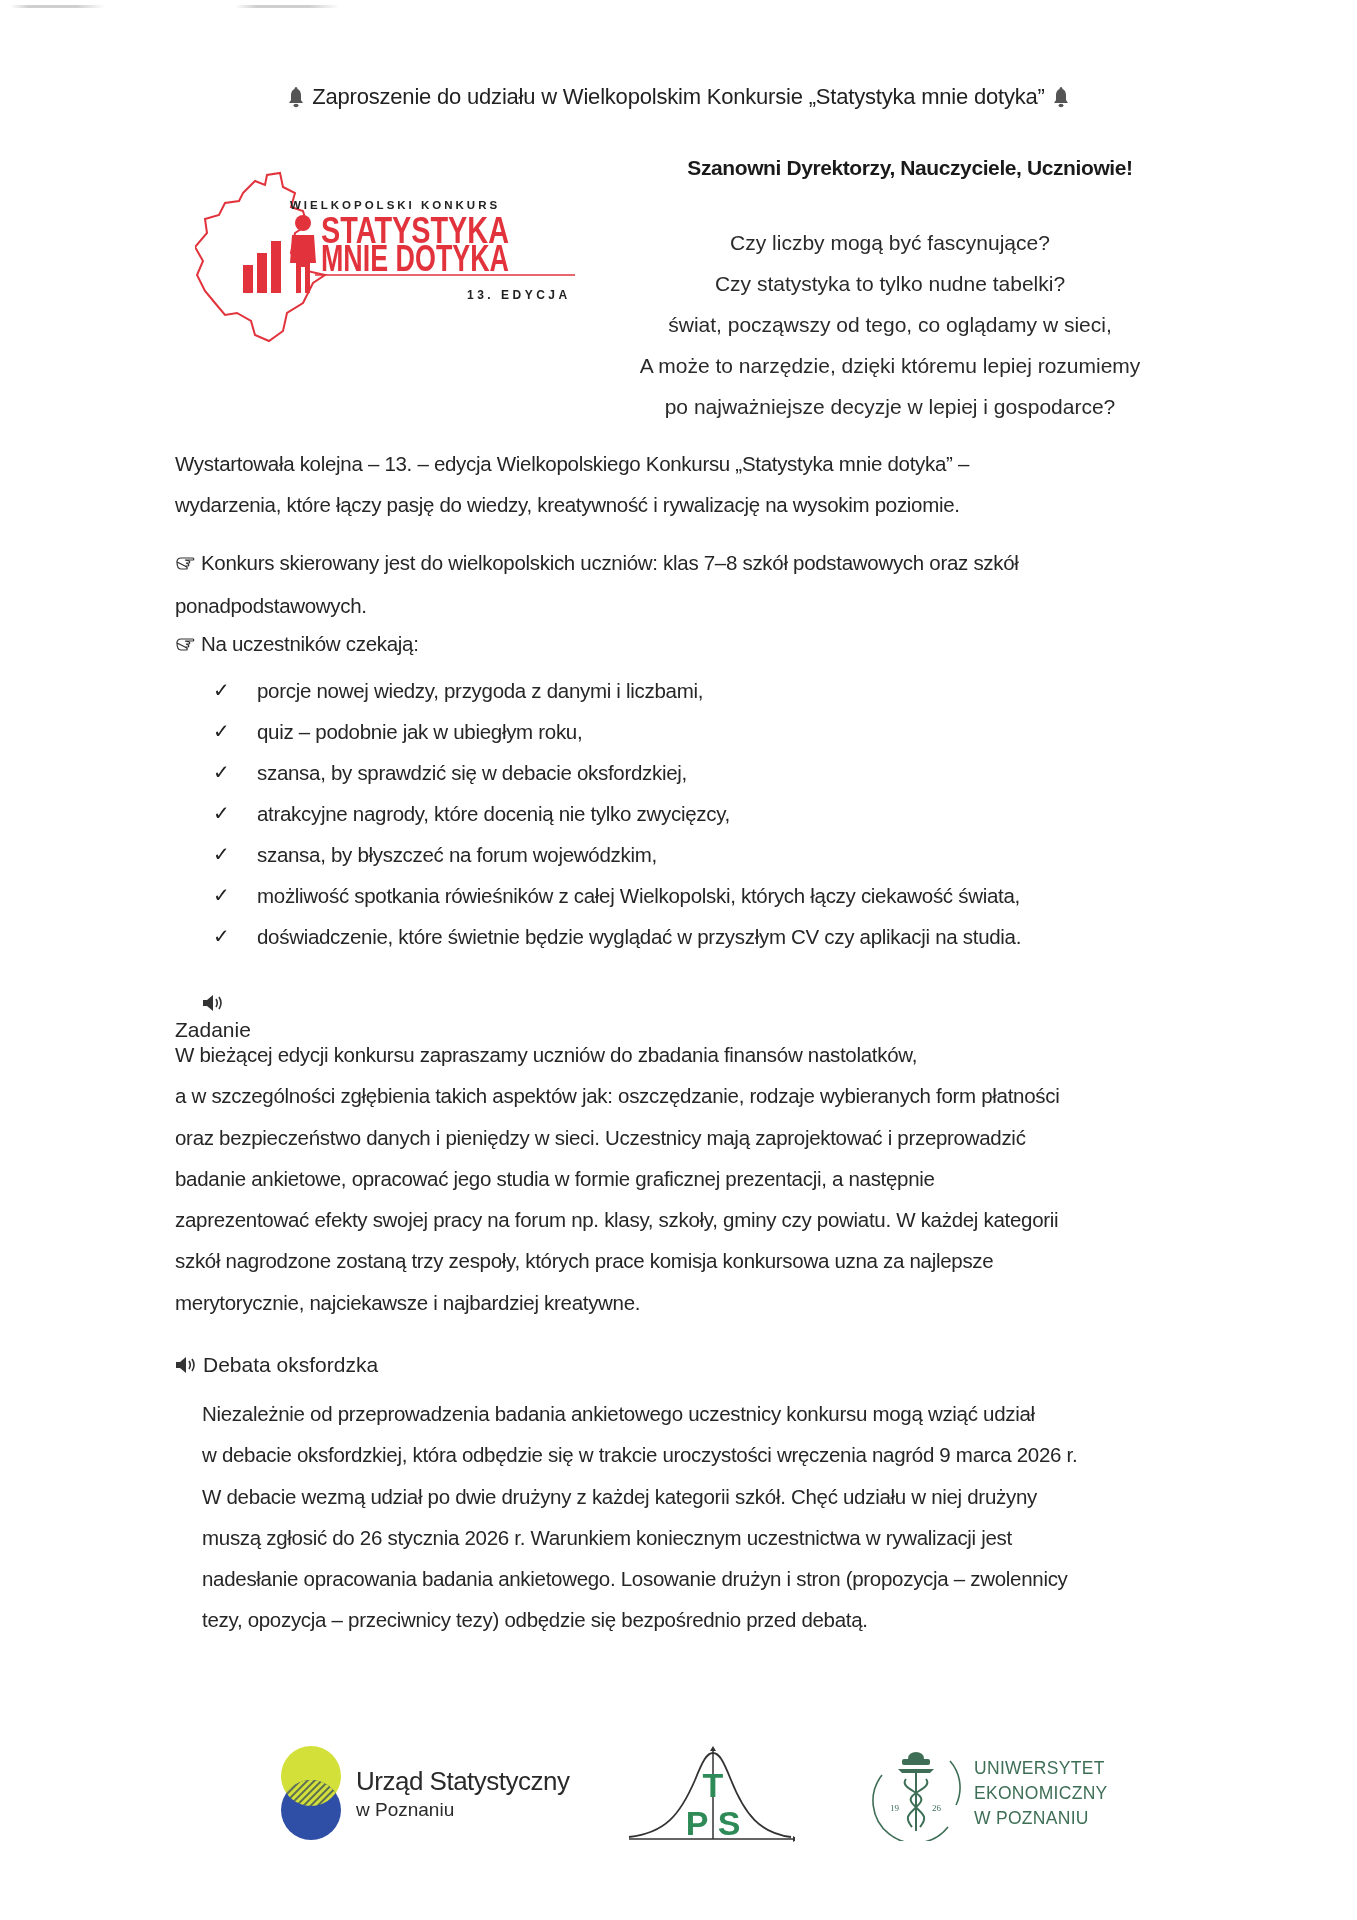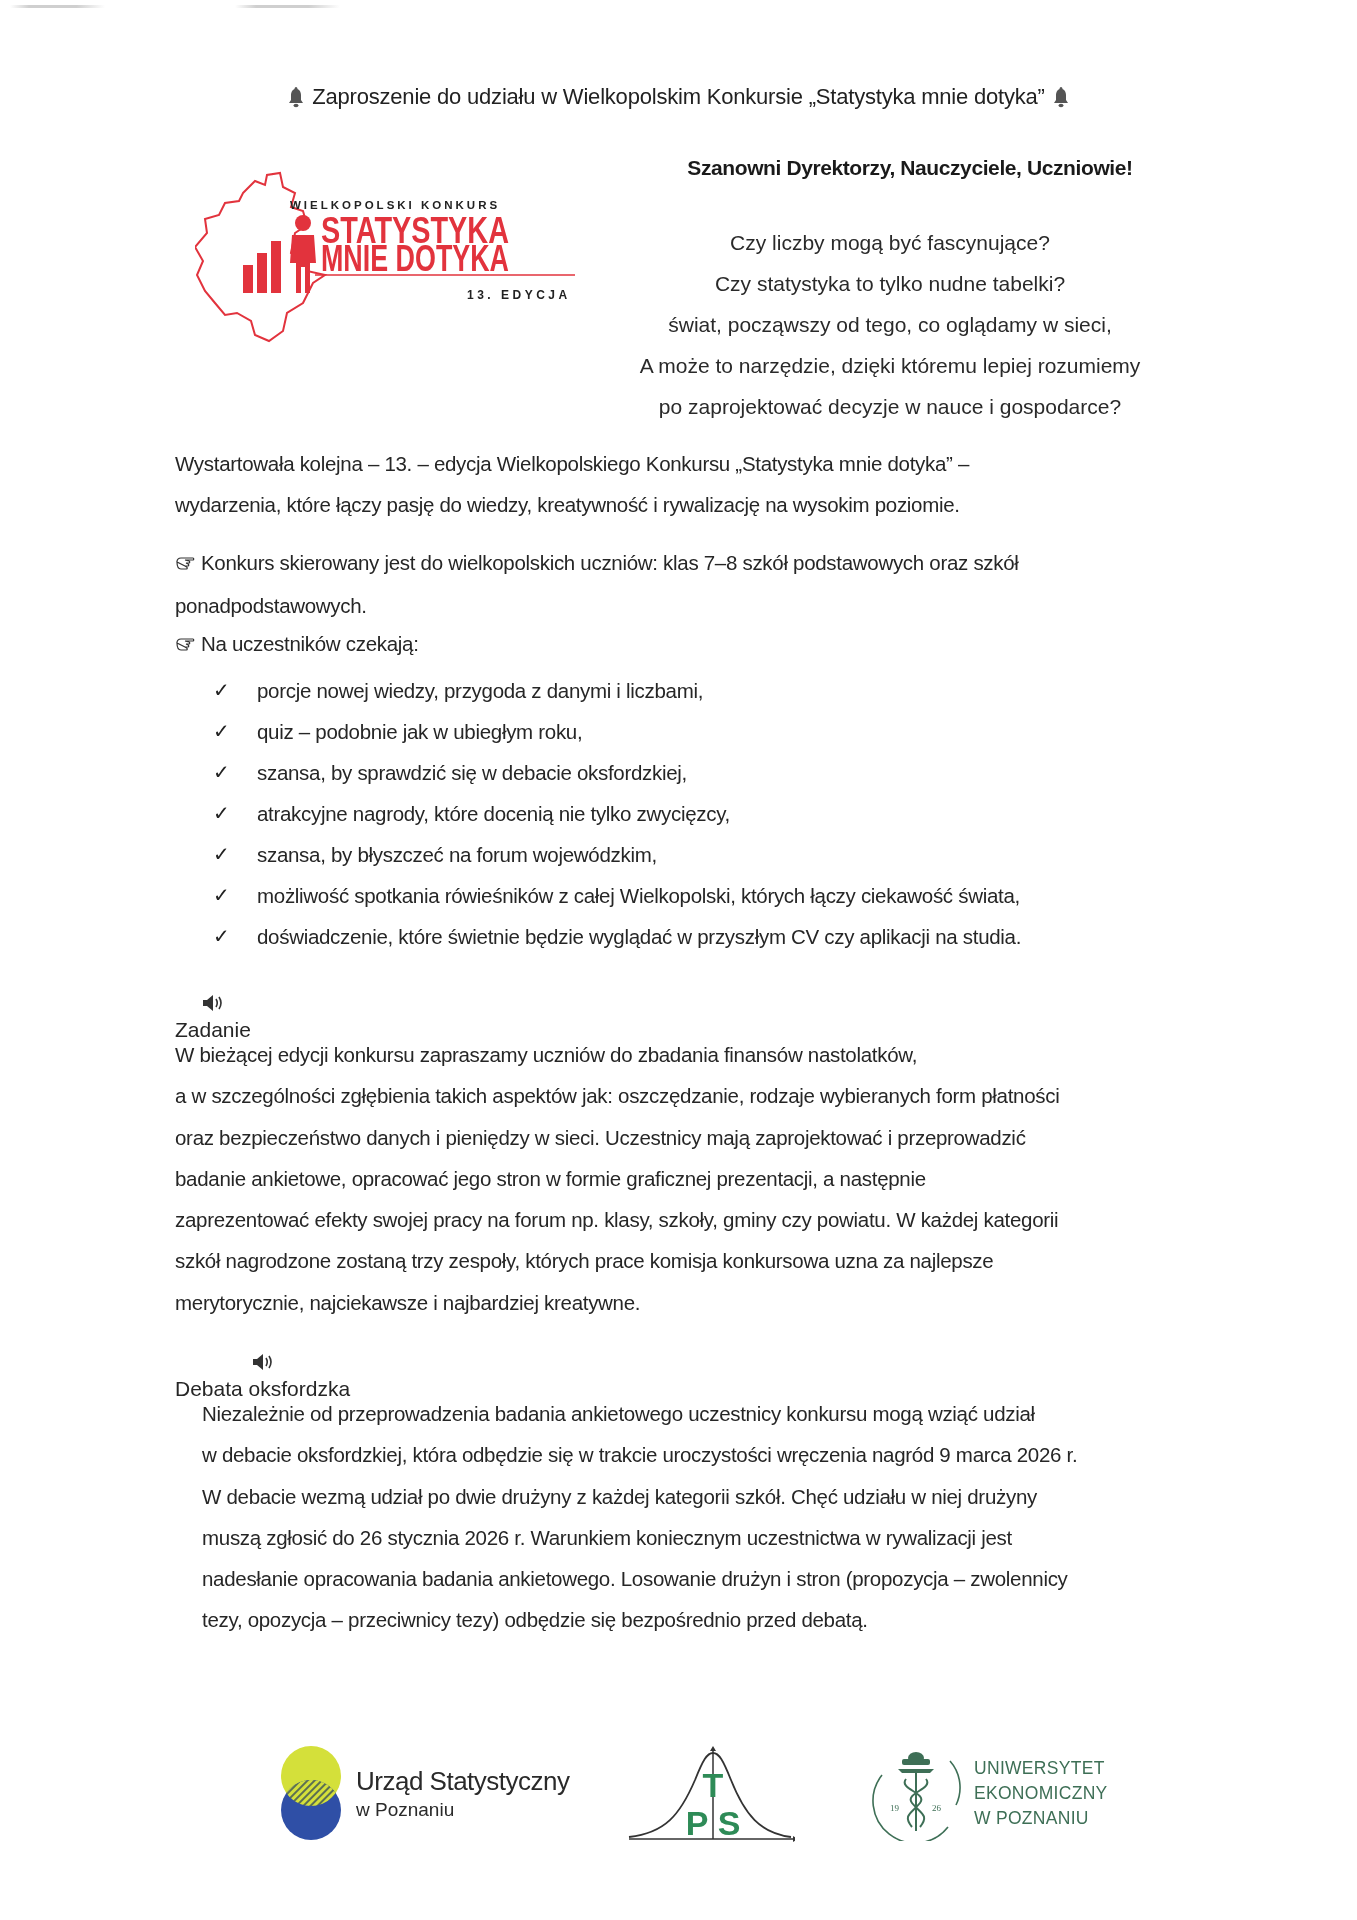--- a/index.html
+++ b/index.html
@@ -41,21 +41,21 @@
     .p-await { top: 632px; }
     .hand { display: inline-block; width: 20px; height: 18px; vertical-align: -2px; }
 
     .checklist { position: absolute; left: 213px; top: 670px; list-style: none; }
     .checklist li { height: 41px; line-height: 41px; font-size: 20.5px; display: flex; letter-spacing: -0.3px; color: #262626; }
     .checklist .check { width: 44px; display: inline-block; font-size: 20px; color: #222; }
 
     .section-head { position: absolute; left: 175px; font-size: 21px; display: flex; align-items: center; gap: 6px; color: #262626; }
     .speaker { display: inline-block; width: 22px; height: 18px; }
     .sh-task { top: 994px; flex-direction: column; }
-    .sh-debate { top: 1353px; flex-direction: column; }
+    .sh-debate { top: 1353px; }
     .para { position: absolute; left: 175px; width: 1050px; font-size: 20.5px; line-height: 41.3px; color: #262626; letter-spacing: -0.3px; }
     .para-task { top: 1034px; }
     .para-debate { top: 1393px; margin-left: 27px; }
     .para span { display: block; white-space: nowrap; }
 
     .footer { position: absolute; top: 1745px; left: 0; width: 1357px; height: 110px; }
     .gus { position: absolute; left: 278px; top: 0; display: flex; align-items: center; }
     .gus-text { margin-left: 12px; color: #2a2a2a; }
     .gus-text .l1 { font-size: 26px; letter-spacing: -0.5px; }
     .gus-text .l2 { font-size: 19px; margin-top: 2px; }
@@ -98,21 +98,21 @@
   <text x="272" y="136" font-family="Liberation Sans, sans-serif" font-size="12" font-weight="bold" letter-spacing="3.5" fill="#222">13. EDYCJA</text>
 </svg>
 
 <div class="greeting">Szanowni Dyrektorzy, Nauczyciele, Uczniowie!</div>
 
 <div class="questions">
   <div>Czy liczby mogą być fascynujące?</div>
   <div>Czy statystyka to tylko nudne tabelki?</div>
   <div>świat, począwszy od tego, co oglądamy w sieci,</div>
   <div>A może to narzędzie, dzięki któremu lepiej rozumiemy</div>
-  <div>po zaprojektować decyzje w nauce i gospodarce?</div>
+  <div>po najważniejsze decyzje w lepiej i gospodarce?</div>
 </div>
 
 <div class="body-text p-intro">
   <div>Wystartowała kolejna – 13. – edycja Wielkopolskiego Konkursu „Statystyka mnie dotyka” –</div>
   <div>wydarzenia, które łączy pasję do wiedzy, kreatywność i rywalizację na wysokim poziomie.</div>
 </div>
 
 <div class="body-text p-target">
   <div>
     <svg class="hand" viewBox="0 0 20 18">
@@ -164,21 +164,21 @@
     <path d="M1 6 L5 6 L11 1 L11 17 L5 12 L1 12 Z" fill="#333"></path>
     <path d="M14 5 Q16.5 9 14 13" fill="none" stroke="#333" stroke-width="1.6"></path>
     <path d="M17 3 Q21 9 17 15" fill="none" stroke="#333" stroke-width="1.6"></path>
   </svg>
   <span>Zadanie</span>
 </div>
 <div class="para para-task">
   <span>W bieżącej edycji konkursu zapraszamy uczniów do zbadania finansów nastolatków,</span>
   <span>a w szczególności zgłębienia takich aspektów jak: oszczędzanie, rodzaje wybieranych form płatności</span>
   <span>oraz bezpieczeństwo danych i pieniędzy w sieci. Uczestnicy mają zaprojektować i przeprowadzić</span>
-  <span>badanie ankietowe, opracować jego stron w formie graficznej prezentacji, a następnie</span>
+  <span>badanie ankietowe, opracować jego studia w formie graficznej prezentacji, a następnie</span>
   <span>zaprezentować efekty swojej pracy na forum np. klasy, szkoły, gminy czy powiatu. W każdej kategorii</span>
   <span>szkół nagrodzone zostaną trzy zespoły, których prace komisja konkursowa uzna za najlepsze</span>
   <span>merytorycznie, najciekawsze i najbardziej kreatywne.</span>
 </div>
 
 <div class="section-head sh-debate">
   <svg class="speaker" viewBox="0 0 22 18">
     <path d="M1 6 L5 6 L11 1 L11 17 L5 12 L1 12 Z" fill="#333"></path>
     <path d="M14 5 Q16.5 9 14 13" fill="none" stroke="#333" stroke-width="1.6"></path>
     <path d="M17 3 Q21 9 17 15" fill="none" stroke="#333" stroke-width="1.6"></path>

